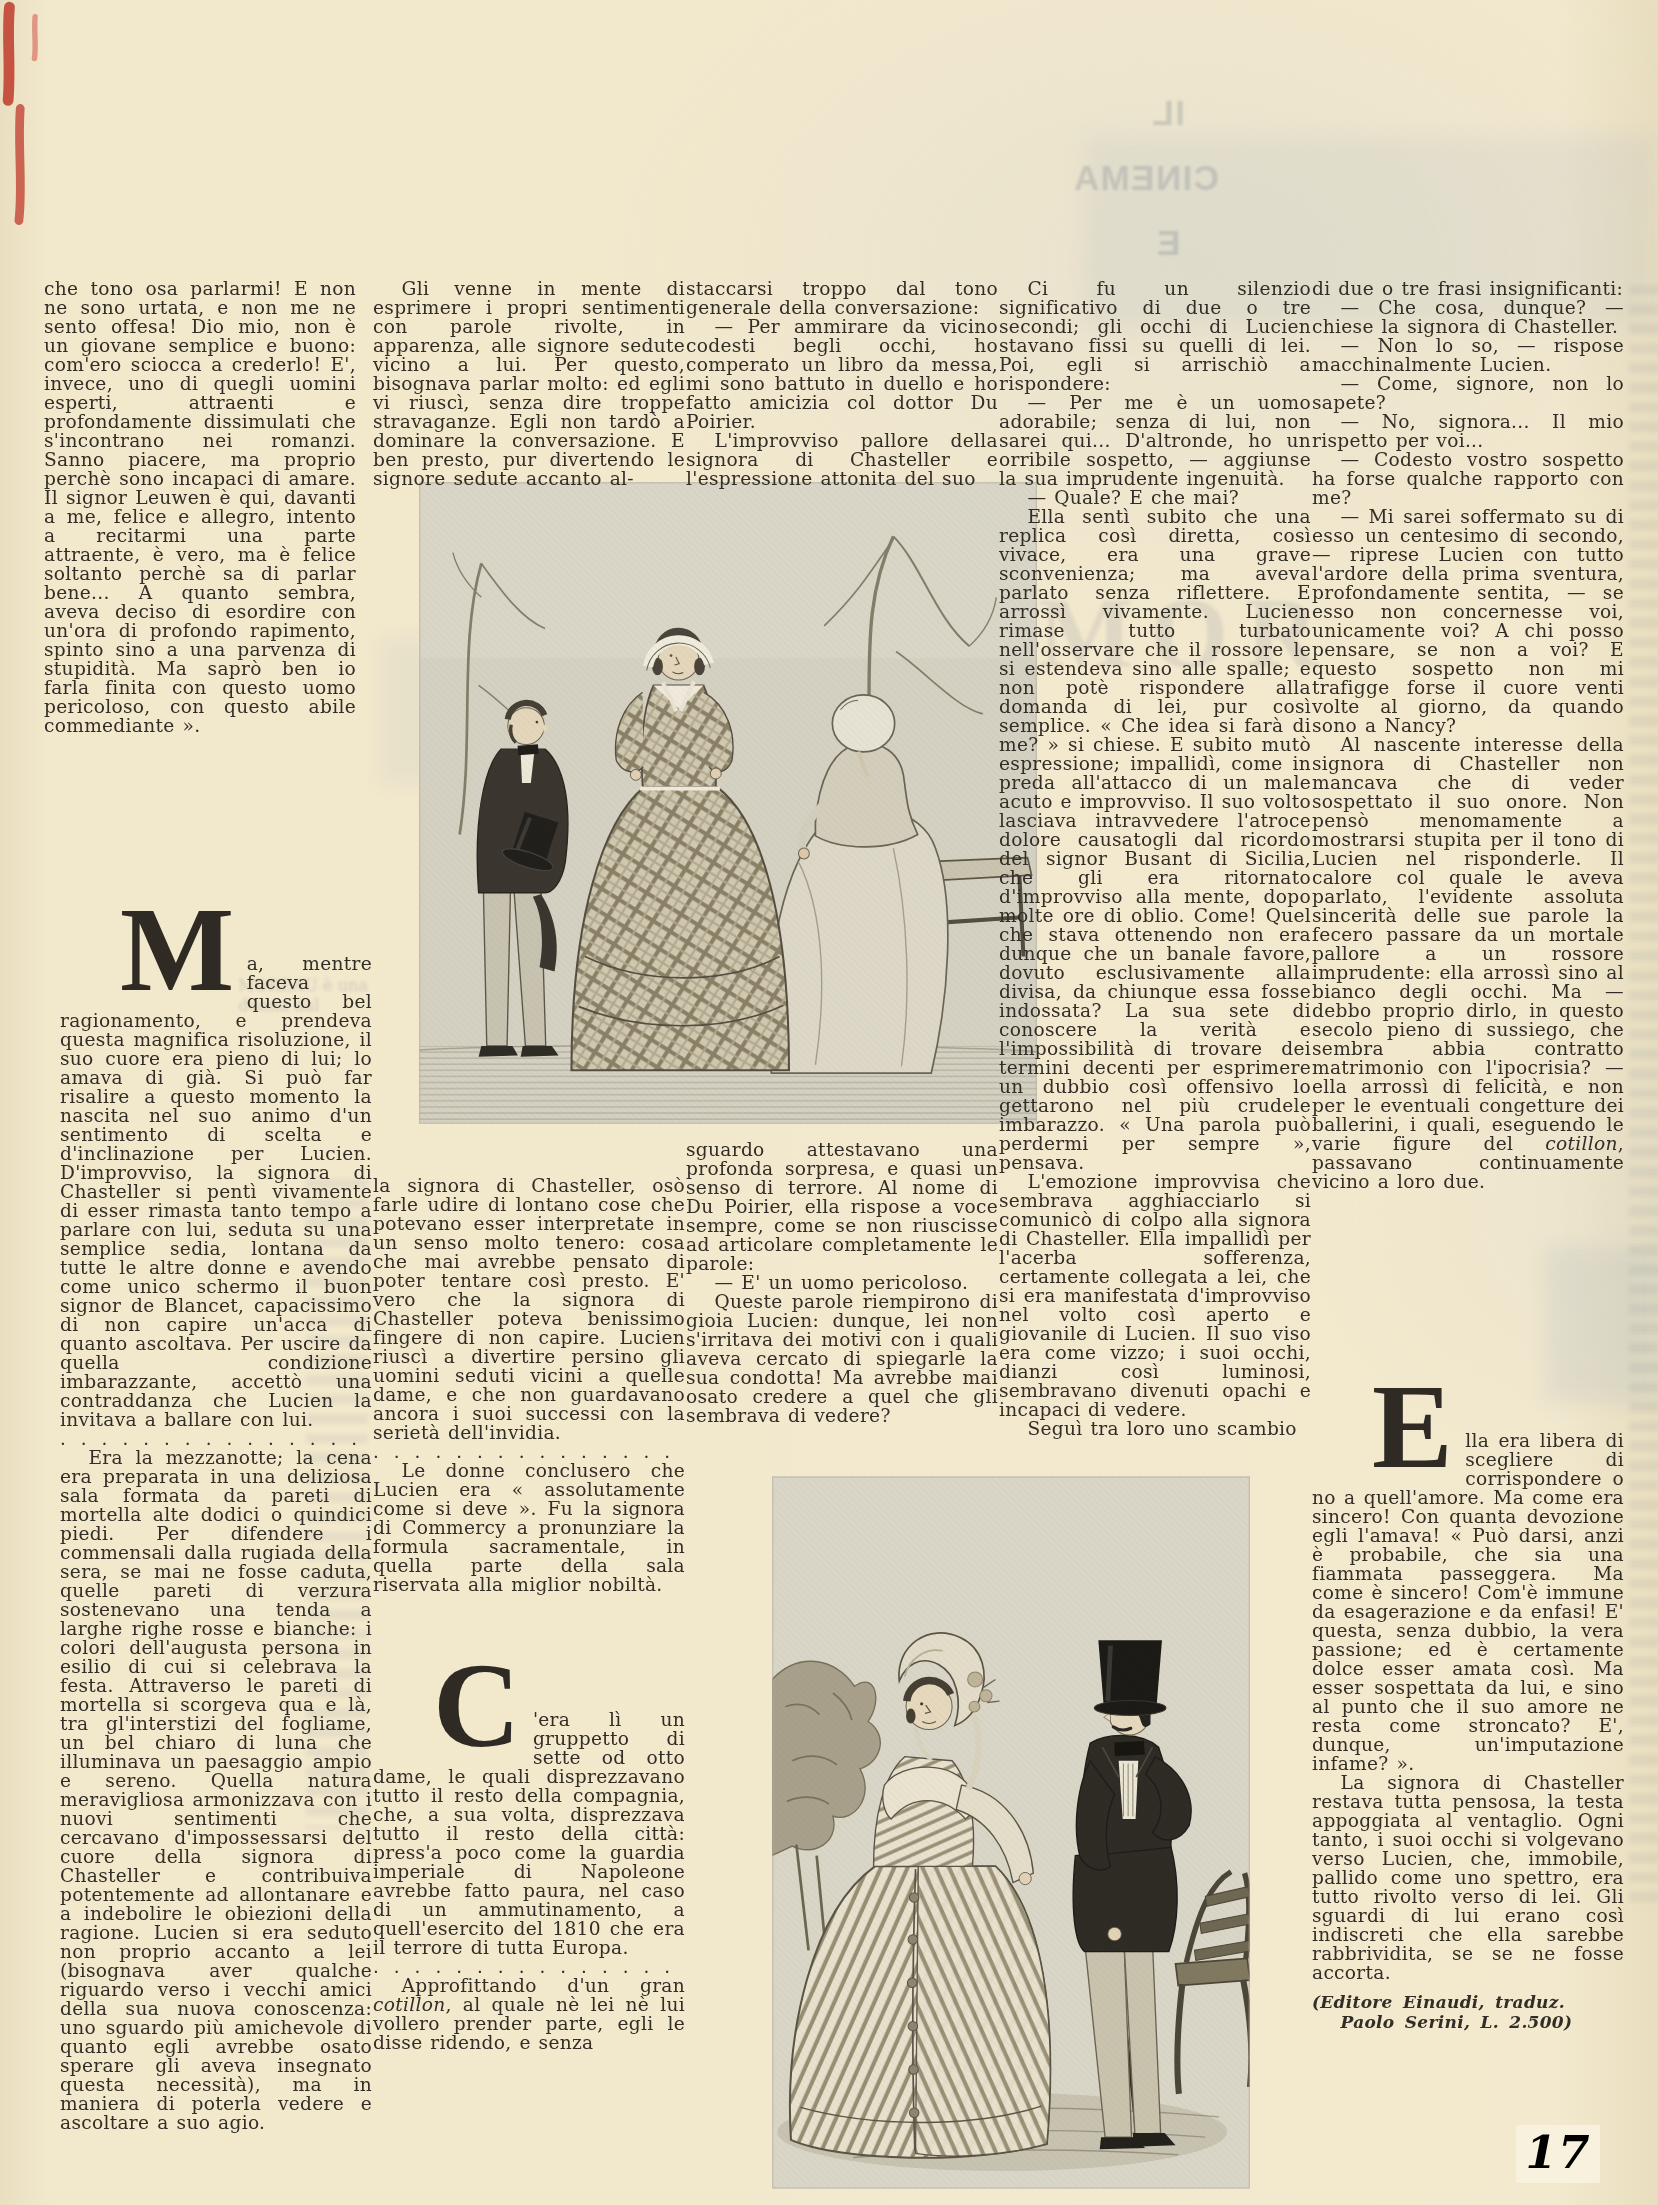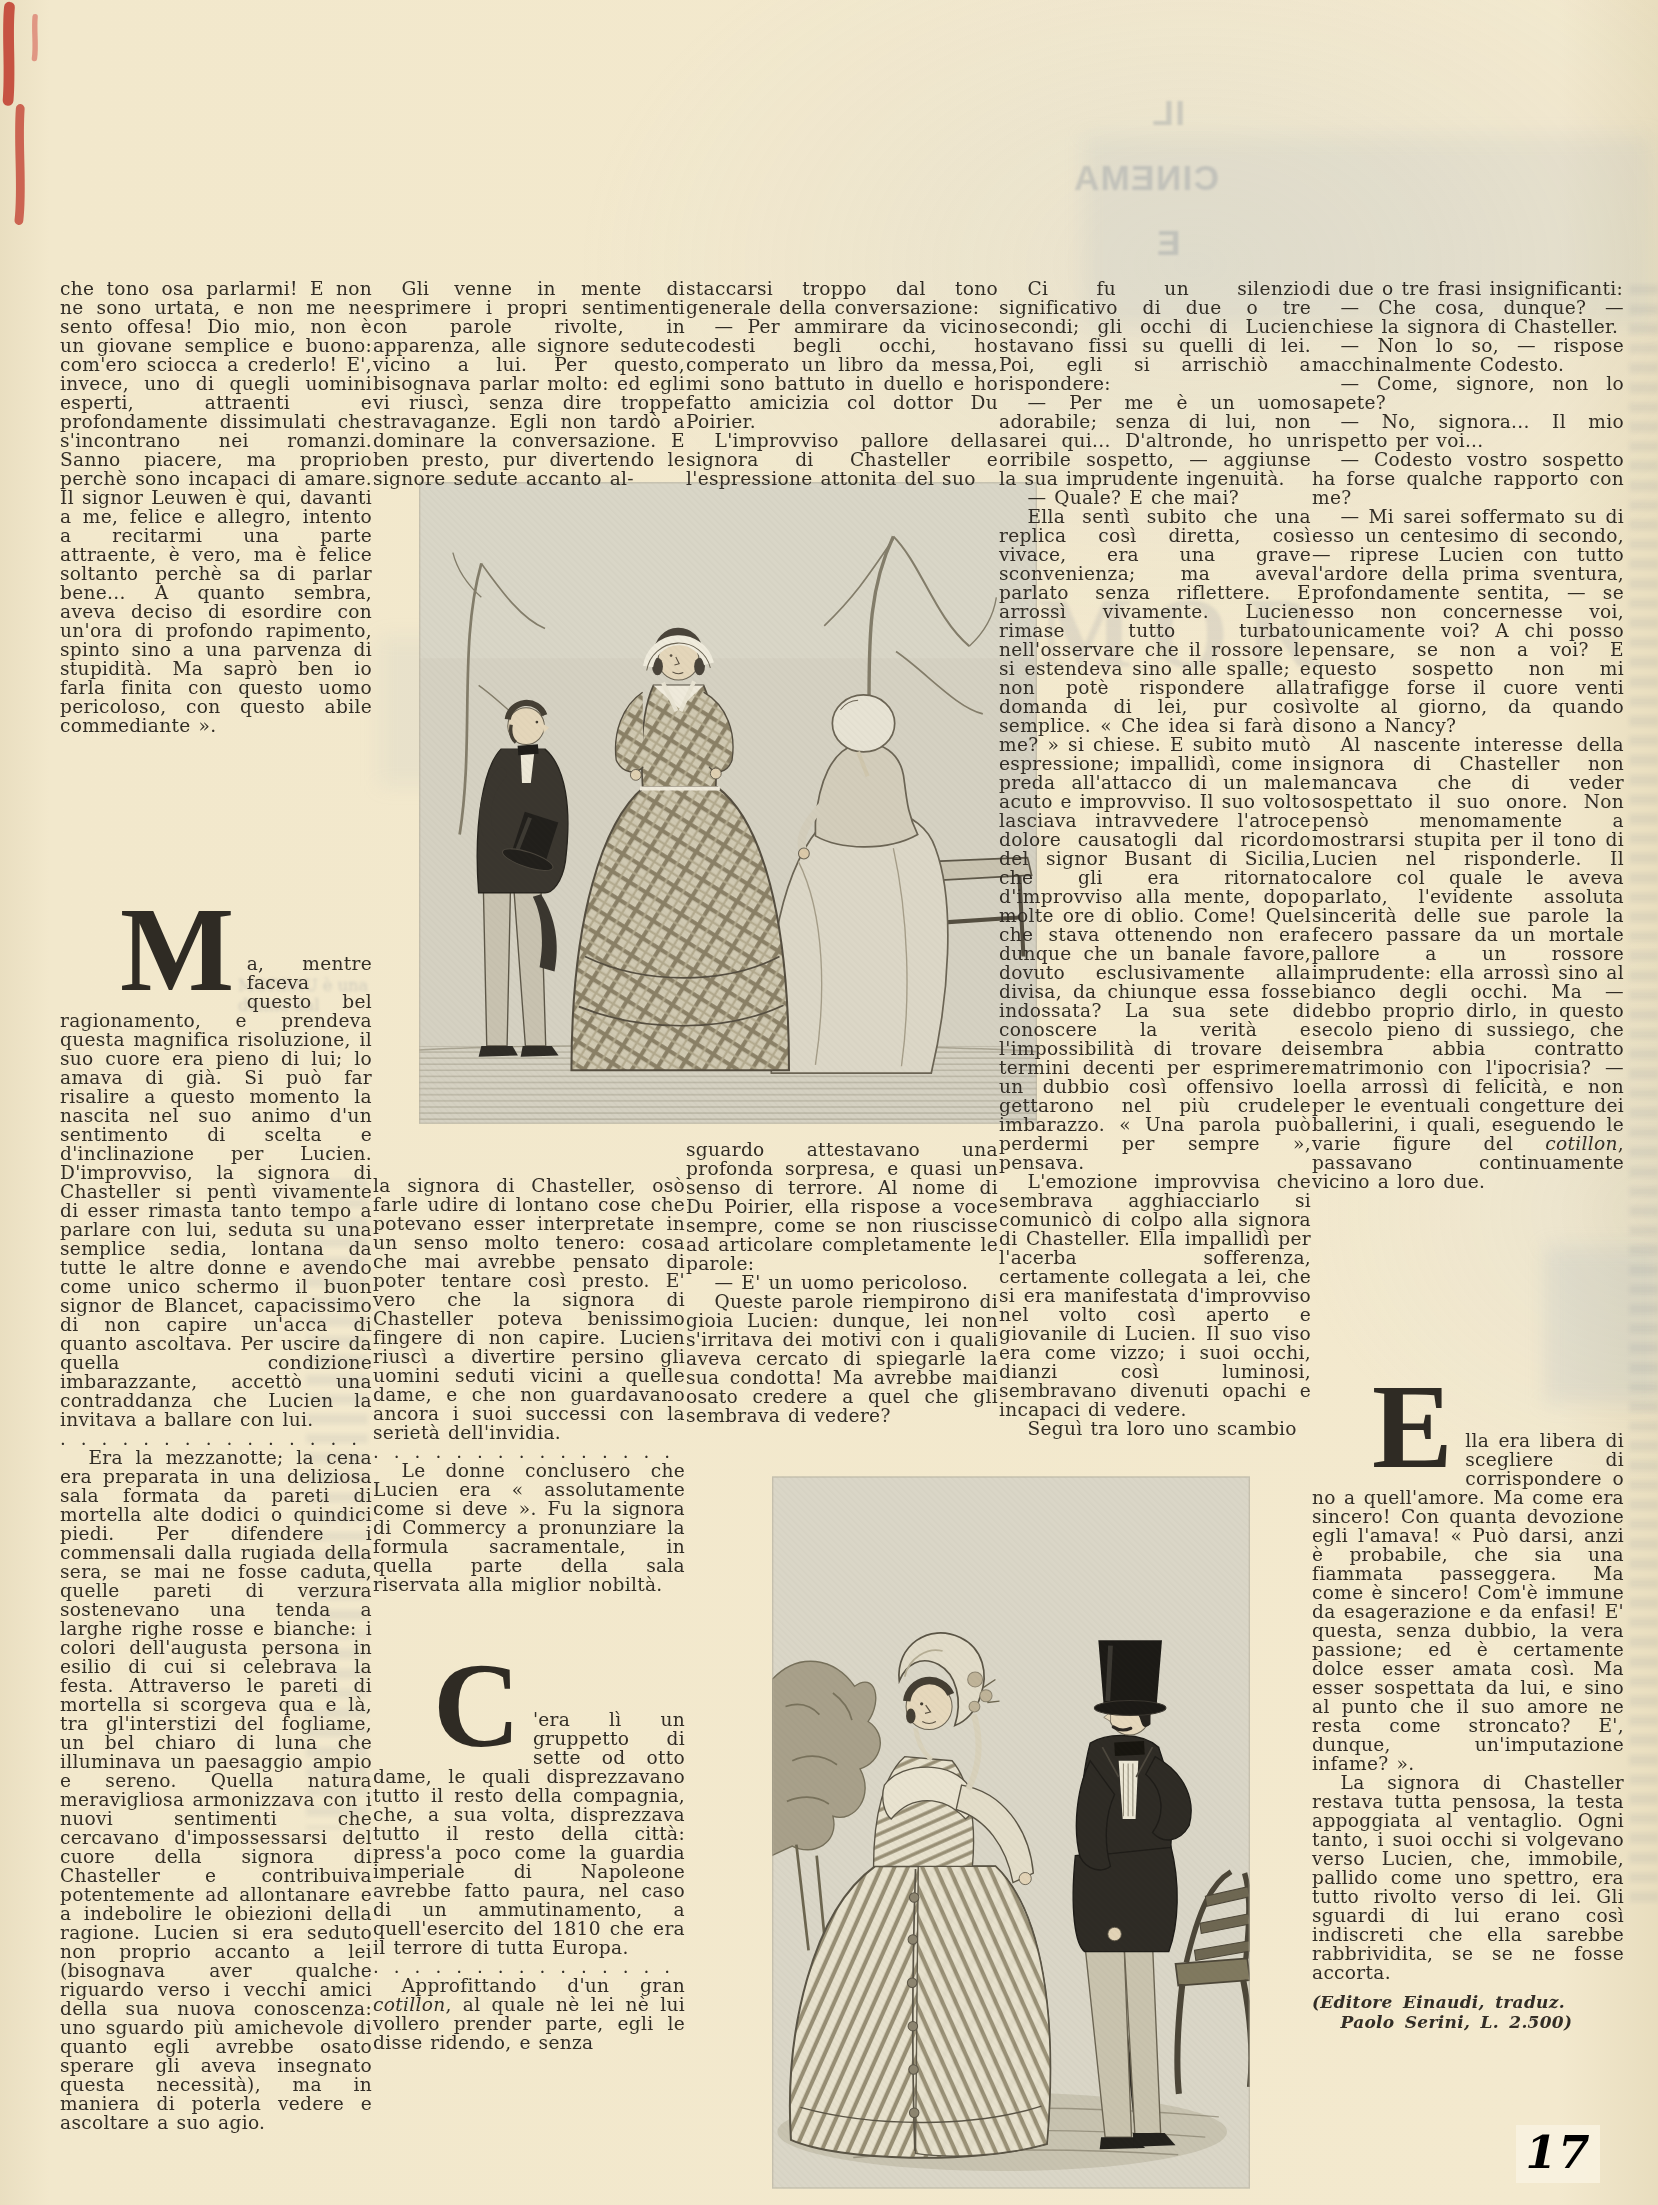--- a/index.html
+++ b/index.html
@@ -287,21 +287,21 @@
     <path d="M632 660 L704 646 L706 661 L634 675 Z" fill="#6e6752" stroke="#4c4638" stroke-width="1.5"></path>
     <path d="M624 700 L705 686 L707 701 L626 715 Z" fill="#6e6752" stroke="#4c4638" stroke-width="1.5"></path>
     <path d="M596 720 L702 712 L706 744 L600 752 Z" fill="#80795f" stroke="#4c4638" stroke-width="2.5"></path>
     <path d="M606 750 C600 802 596 862 601 912" stroke="#4c4638" stroke-width="9" fill="none"></path>
     <path d="M696 744 C707 800 711 852 706 902" stroke="#4c4638" stroke-width="9" fill="none"></path>
   </g>
   <rect width="706" height="1052" fill="url(#grain2)" opacity="0.10"></rect>
   <rect x="1" y="1" width="704" height="1050" fill="none" stroke="#b7b09c" stroke-width="2" opacity="0.6"></rect>
 </svg>
 
-<div class="textblock" style="left:60px;top:279px;">
+<div class="textblock" style="left:44px;top:279px;">
     <p class="para">che tono osa parlarmi! E non ne sono urtata, e non me ne sento offesa! Dio mio, non è un giovane semplice e buono: com'ero sciocca a crederlo! E', invece, uno di quegli uomini esperti, attraenti e profondamente dissimulati che s'incontrano nei romanzi. Sanno piacere, ma proprio perchè sono incapaci di amare. Il signor Leuwen è qui, davanti a me, felice e allegro, intento a recitarmi una parte attraente, è vero, ma è felice soltanto perchè sa di parlar bene... A quanto sembra, aveva deciso di esordire con un'ora di profondo rapimento, spinto sino a una parvenza di stupidità. Ma saprò ben io farla finita con questo uomo pericoloso, con questo abile commediante ».</p>
   </div>
 <div class="textblock" style="left:60px;top:954px;">
     <p class="para"><span class="dropcap">M</span>a, mentre faceva questo bel ragionamento, e prendeva questa magnifica risoluzione, il suo cuore era pieno di lui; lo amava di già. Si può far risalire a questo momento la nascita nel suo animo d'un sentimento di scelta e d'inclinazione per Lucien. D'improvviso, la signora di Chasteller si pentì vivamente di esser rimasta tanto tempo a parlare con lui, seduta su una semplice sedia, lontana da tutte le altre donne e avendo come unico schermo il buon signor de Blancet, capacissimo di non capire un'acca di quanto ascoltava. Per uscire da quella condizione imbarazzante, accettò una contraddanza che Lucien la invitava a ballare con lui.</p>
     <div class="dots">...............</div>
     <p class="para ind">Era la mezzanotte; la cena era preparata in una deliziosa sala formata da pareti di mortella alte dodici o quindici piedi. Per difendere i commensali dalla rugiada della sera, se mai ne fosse caduta, quelle pareti di verzura sostenevano una tenda a larghe righe rosse e bianche: i colori dell'augusta persona in esilio di cui si celebrava la festa. Attraverso le pareti di mortella si scorgeva qua e là, tra gl'interstizi del fogliame, un bel chiaro di luna che illuminava un paesaggio ampio e sereno. Quella natura meravigliosa armonizzava con i nuovi sentimenti che cercavano d'impossessarsi del cuore della signora di Chasteller e contribuiva potentemente ad allontanare e a indebolire le obiezioni della ragione. Lucien si era seduto non proprio accanto a lei (bisognava aver qualche riguardo verso i vecchi amici della sua nuova conoscenza: uno sguardo più amichevole di quanto egli avrebbe osato sperare gli aveva insegnato questa necessità), ma in maniera di poterla vedere e ascoltare a suo agio.</p>
   </div>
 <div class="textblock" style="left:373px;top:279px;">
     <p class="para ind">Gli venne in mente di esprimere i propri sentimenti con parole rivolte, in apparenza, alle signore sedute vicino a lui. Per questo, bisognava parlar molto: ed egli vi riuscì, senza dire troppe stravaganze. Egli non tardò a dominare la conversazione. E ben presto, pur divertendo le signore sedute accanto al-</p>
   </div>
@@ -329,21 +329,21 @@
     <p class="para ind">Ci fu un silenzio significativo di due o tre secondi; gli occhi di Lucien stavano fissi su quelli di lei. Poi, egli si arrischiò a rispondere:</p>
     <p class="para ind">— Per me è un uomo adorabile; senza di lui, non sarei qui... D'altronde, ho un orribile sospetto, — aggiunse la sua imprudente ingenuità.</p>
     <p class="para ind">— Quale? E che mai?</p>
     <p class="para ind">Ella sentì subito che una replica così diretta, così vivace, era una grave sconvenienza; ma aveva parlato senza riflettere. E arrossì vivamente. Lucien rimase tutto turbato nell'osservare che il rossore le si estendeva sino alle spalle; e non potè rispondere alla domanda di lei, pur così semplice. « Che idea si farà di me? » si chiese. E subito mutò espressione; impallidì, come in preda all'attacco di un male acuto e improvviso. Il suo volto lasciava intravvedere l'atroce dolore causatogli dal ricordo del signor Busant di Sicilia, che gli era ritornato d'improvviso alla mente, dopo molte ore di oblio. Come! Quel che stava ottenendo non era dunque che un banale favore, dovuto esclusivamente alla divisa, da chiunque essa fosse indossata? La sua sete di conoscere la verità e l'impossibilità di trovare dei termini decenti per esprimere un dubbio così offensivo lo gettarono nel più crudele imbarazzo. « Una parola può perdermi per sempre », pensava.</p>
     <p class="para ind">L'emozione improvvisa che sembrava agghiacciarlo si comunicò di colpo alla signora di Chasteller. Ella impallidì per l'acerba sofferenza, certamente collegata a lei, che si era manifestata d'improvviso nel volto così aperto e giovanile di Lucien. Il suo viso era come vizzo; i suoi occhi, dianzi così luminosi, sembravano divenuti opachi e incapaci di vedere.</p>
     <p class="para ind">Seguì tra loro uno scambio</p>
   </div>
 <div class="textblock" style="left:1312px;top:279px;">
     <p class="para">di due o tre frasi insignificanti:</p>
     <p class="para ind">— Che cosa, dunque? — chiese la signora di Chasteller.</p>
-    <p class="para ind">— Non lo so, — rispose macchinalmente Codesto.</p>
+    <p class="para ind">— Non lo so, — rispose macchinalmente Lucien.</p>
     <p class="para ind">— Come, signore, non lo sapete?</p>
     <p class="para ind">— No, signora... Il mio rispetto per voi...</p>
     <p class="para ind">— Codesto vostro sospetto ha forse qualche rapporto con me?</p>
     <p class="para ind">— Mi sarei soffermato su di esso un centesimo di secondo, — riprese Lucien con tutto l'ardore della prima sventura, profondamente sentita, — se esso non concernesse voi, unicamente voi? A chi posso pensare, se non a voi? E questo sospetto non mi trafigge forse il cuore venti volte al giorno, da quando sono a Nancy?</p>
     <p class="para ind">Al nascente interesse della signora di Chasteller non mancava che di veder sospettato il suo onore. Non pensò menomamente a mostrarsi stupita per il tono di Lucien nel risponderle. Il calore col quale le aveva parlato, l'evidente assoluta sincerità delle sue parole la fecero passare da un mortale pallore a un rossore imprudente: ella arrossì sino al bianco degli occhi. Ma — debbo proprio dirlo, in questo secolo pieno di sussiego, che sembra abbia contratto matrimonio con l'ipocrisia? — ella arrossì di felicità, e non per le eventuali congetture dei ballerini, i quali, eseguendo le varie figure del <i>cotillon</i>, passavano continuamente vicino a loro due.</p>
   </div>
 <div class="textblock" style="left:1312px;top:1431px;">
     <p class="para"><span class="dropcap">E</span>lla era libera di scegliere di corrispondere o no a quell'amore. Ma come era sincero! Con quanta devozione egli l'amava! « Può darsi, anzi è probabile, che sia una fiammata passeggera. Ma come è sincero! Com'è immune da esagerazione e da enfasi! E' questa, senza dubbio, la vera passione; ed è certamente dolce esser amata così. Ma esser sospettata da lui, e sino al punto che il suo amore ne resta come stroncato? E', dunque, un'imputazione infame? ».</p>
     <p class="para ind">La signora di Chasteller restava tutta pensosa, la testa appoggiata al ventaglio. Ogni tanto, i suoi occhi si volgevano verso Lucien, che, immobile, pallido come uno spettro, era tutto rivolto verso di lei. Gli sguardi di lui erano così indiscreti che ella sarebbe rabbrividita, se se ne fosse accorta.</p>
     <p class="para credit">(Editore Einaudi, traduz. Paolo Serini, L. 2.500)</p>

